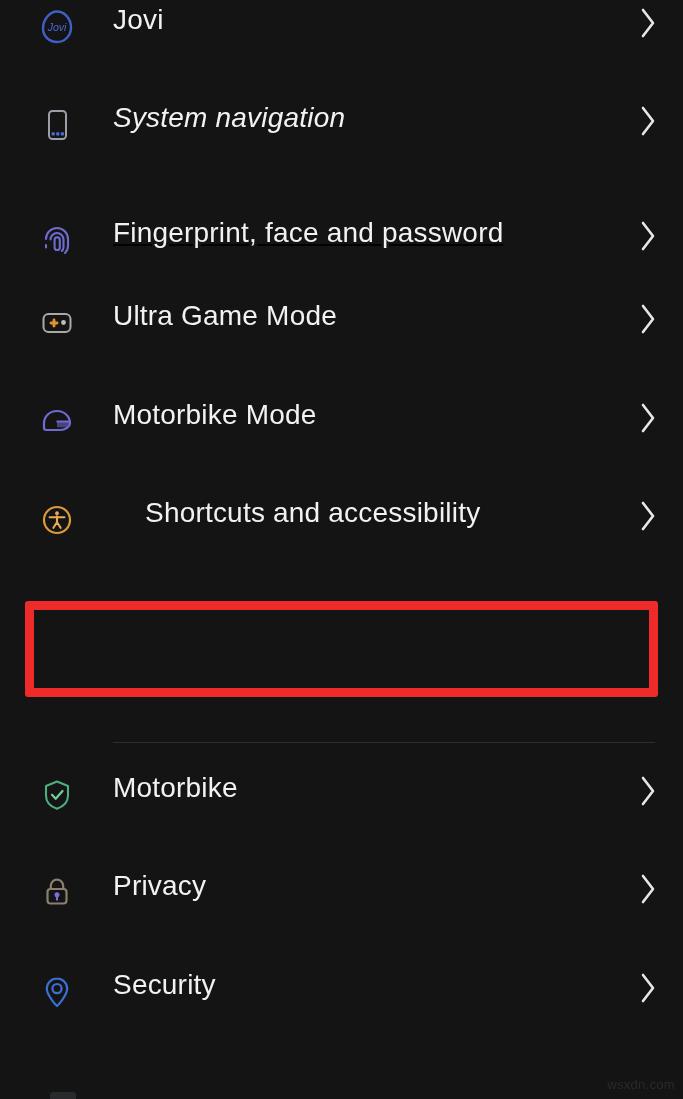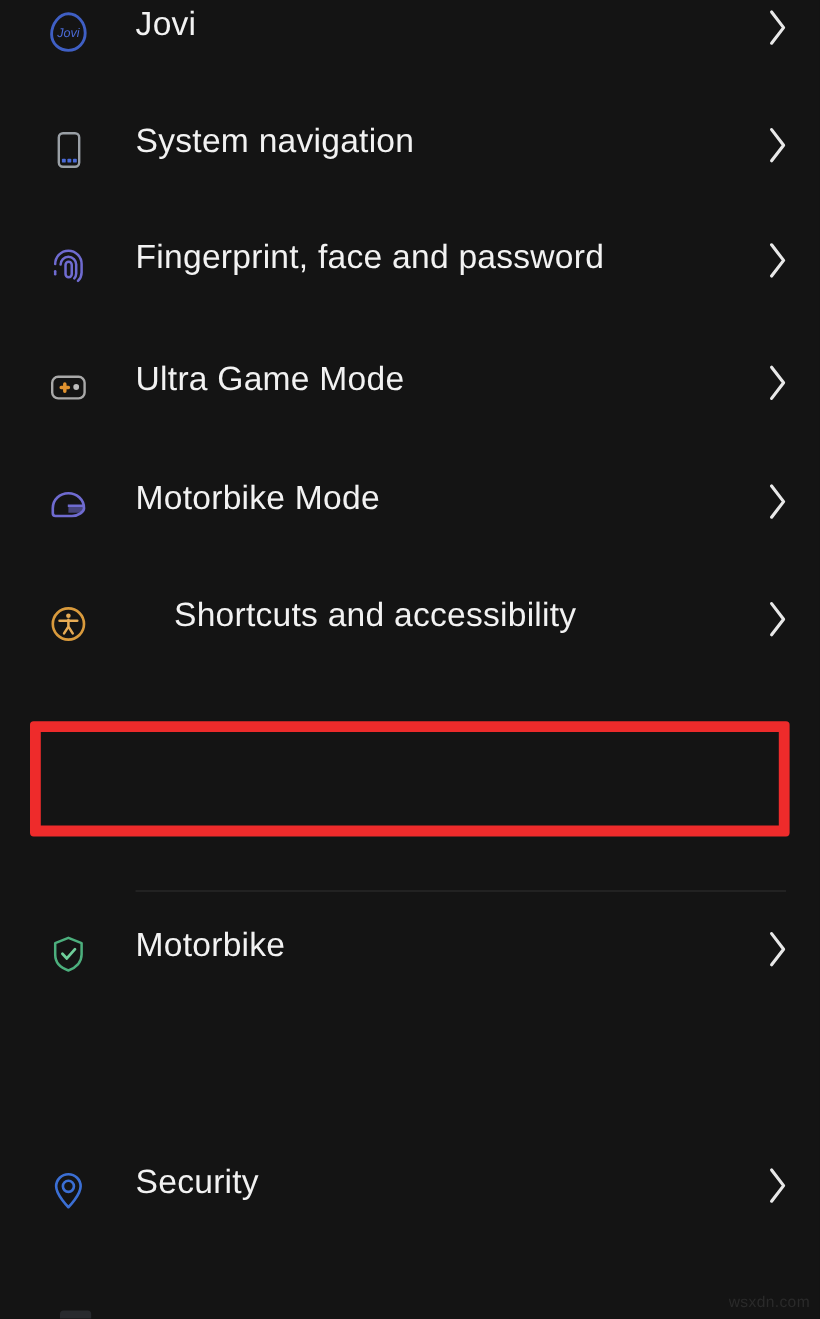--- a/index.html
+++ b/index.html
@@ -101,38 +101,38 @@
       </svg>
     </span>
     <span class="row-label">Jovi</span>
     <span class="chev">
       <svg width="20" height="34" viewBox="0 0 20 34">
         <path d="M5 4 L15 17 L5 30" fill="none" stroke="#e8e8e8" stroke-width="2.6" stroke-linecap="round" stroke-linejoin="round"></path>
       </svg>
     </span>
   </div>
 
-  <div class="row" style="top:104px;">
+  <div class="row" style="top:104px;font-style:italic;">
     <span class="icon-cell">
       <svg width="42" height="42" viewBox="0 0 42 42">
         <rect x="13" y="7" width="17" height="28" rx="3.5" ry="3.5" fill="none" stroke="#9aa0a6" stroke-width="2"></rect>
         <rect x="15.6" y="28.3" width="3.2" height="3.2" rx=".7" fill="#4a6ad6"></rect>
         <rect x="20.2" y="28.3" width="3.2" height="3.2" rx=".7" fill="#4a6ad6"></rect>
         <rect x="24.8" y="28.3" width="3.2" height="3.2" rx=".7" fill="#4a6ad6"></rect>
       </svg>
     </span>
     <span class="row-label">System navigation</span>
     <span class="chev">
       <svg width="20" height="34" viewBox="0 0 20 34">
         <path d="M5 4 L15 17 L5 30" fill="none" stroke="#e8e8e8" stroke-width="2.6" stroke-linecap="round" stroke-linejoin="round"></path>
       </svg>
     </span>
   </div>
 
-  <div class="row" style="top:200px;">
+  <div class="row" style="top:219px;text-decoration:underline;">
     <span class="icon-cell">
       <svg width="42" height="42" viewBox="0 0 42 42">
         <path d="M10 20a11 11 0 0 1 22 0v7a10 10 0 0 1-3 7" fill="none" stroke="#6f6bd0" stroke-width="2.1" stroke-linecap="round"></path>
         <path d="M14.5 20.5a6.5 6.5 0 0 1 13 0v7.5a6 6 0 0 1-1.6 4" fill="none" stroke="#6f6bd0" stroke-width="2.1" stroke-linecap="round"></path>
         <path d="M18.6 20.8a2.6 2.6 0 0 1 5.2 0v7.6a2.6 2.6 0 0 1-5.2 0z" fill="none" stroke="#6f6bd0" stroke-width="2.1"></path>
         <path d="M10 26v2.5" fill="none" stroke="#6f6bd0" stroke-width="2.1" stroke-linecap="round"></path>
       </svg>
     </span>
     <span class="row-label">Fingerprint, face and password</span>
     <span class="chev">
@@ -205,20 +205,36 @@
       </svg>
     </span>
     <span class="row-label">Motorbike</span>
     <span class="chev">
       <svg width="20" height="34" viewBox="0 0 20 34">
         <path d="M5 4 L15 17 L5 30" fill="none" stroke="#e8e8e8" stroke-width="2.6" stroke-linecap="round" stroke-linejoin="round"></path>
       </svg>
     </span>
   </div>
 
+  <div class="row" style="top:872px;">
+    <span class="icon-cell">
+      <svg width="42" height="42" viewBox="0 0 42 42">
+        <path d="M14.8 17v-3.2a6.2 6.2 0 0 1 12.4 0V17" fill="none" stroke="#8a8070" stroke-width="2.2" stroke-linecap="round"></path>
+        <rect x="11.5" y="17" width="19" height="14.5" rx="3" ry="3" fill="none" stroke="#8a8070" stroke-width="2.2"></rect>
+        <circle cx="21" cy="22.8" r="2.5" fill="#7b6fd6"></circle>
+        <path d="M21 24v3.7" stroke="#7b6fd6" stroke-width="2.1" stroke-linecap="round"></path>
+      </svg>
+    </span>
+    <span class="row-label">Privacy</span>
+    <span class="chev">
+      <svg width="20" height="34" viewBox="0 0 20 34">
+        <path d="M5 4 L15 17 L5 30" fill="none" stroke="#e8e8e8" stroke-width="2.6" stroke-linecap="round" stroke-linejoin="round"></path>
+      </svg>
+    </span>
+  </div>
 
   <div class="row" style="top:971px;">
     <span class="icon-cell">
       <svg width="42" height="42" viewBox="0 0 42 42">
         <path d="M21 7.5c-5.6 0-10.2 4.5-10.2 10.1 0 7.3 10.2 17.4 10.2 17.4s10.2-10.1 10.2-17.4C31.2 12 26.6 7.5 21 7.5z" fill="none" stroke="#3b6fd4" stroke-width="2.2" stroke-linejoin="round"></path>
         <circle cx="21" cy="17.6" r="4.6" fill="none" stroke="#3b6fd4" stroke-width="2.2"></circle>
       </svg>
     </span>
     <span class="row-label">Security</span>
     <span class="chev">

